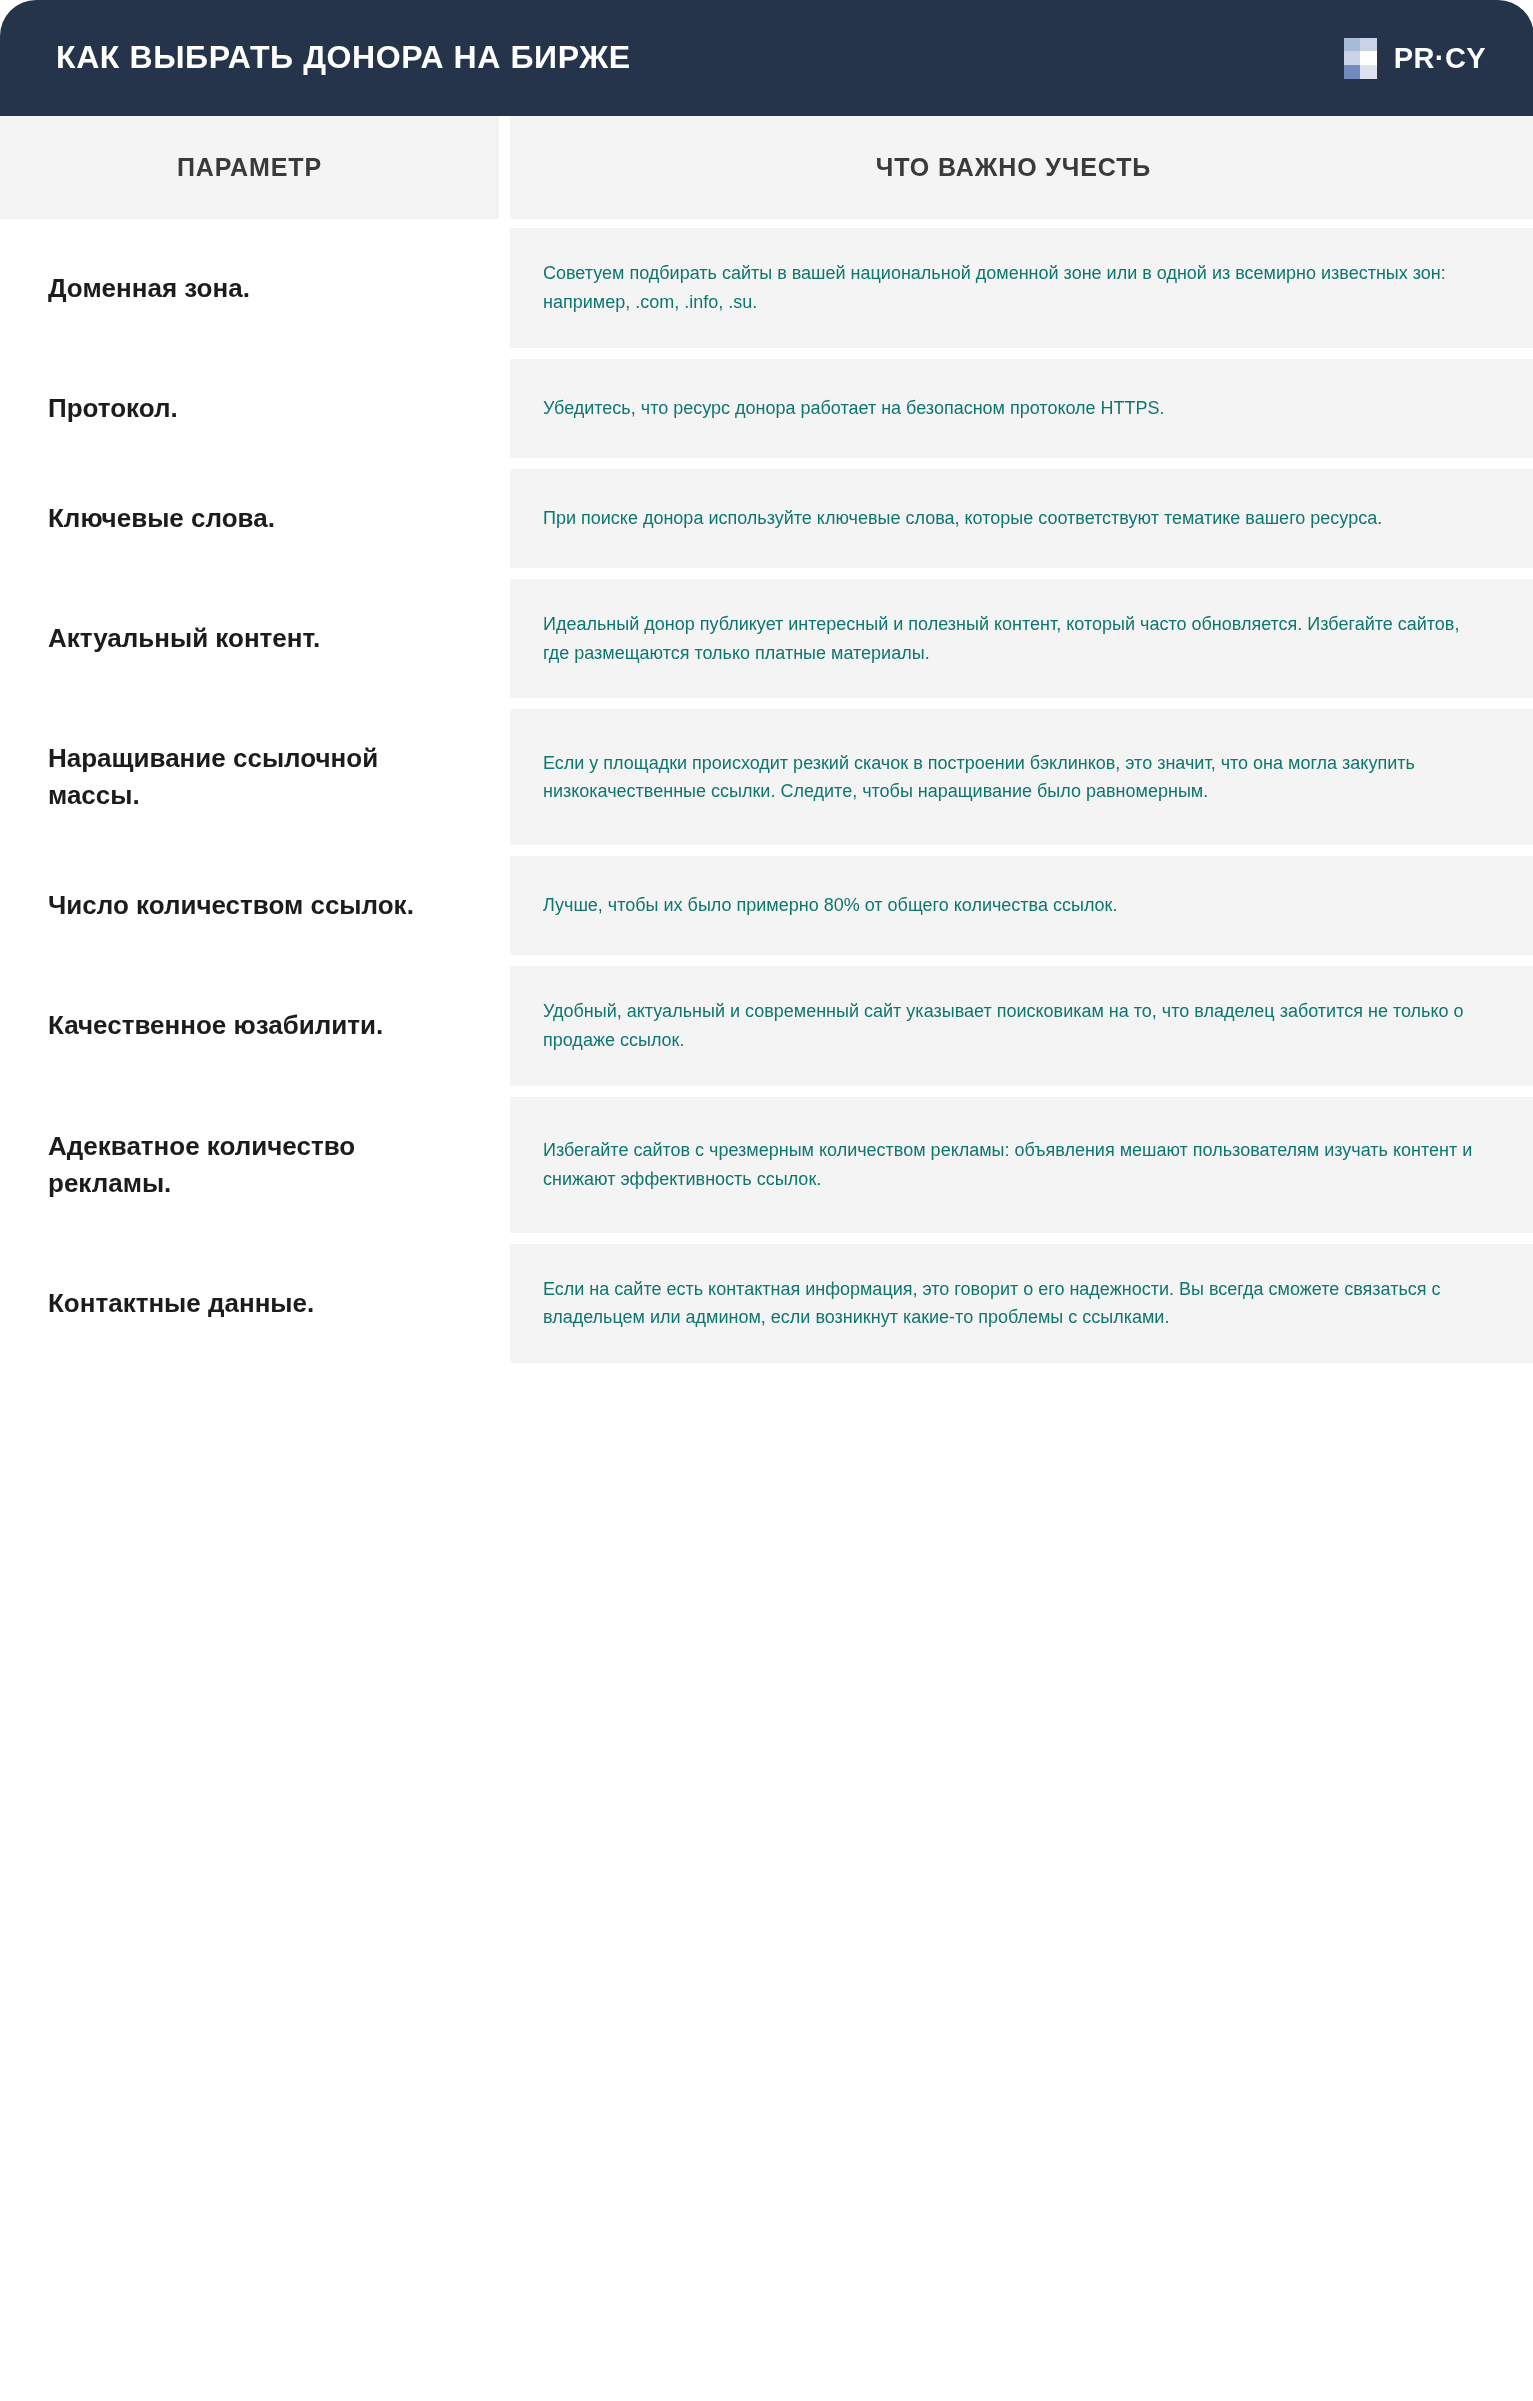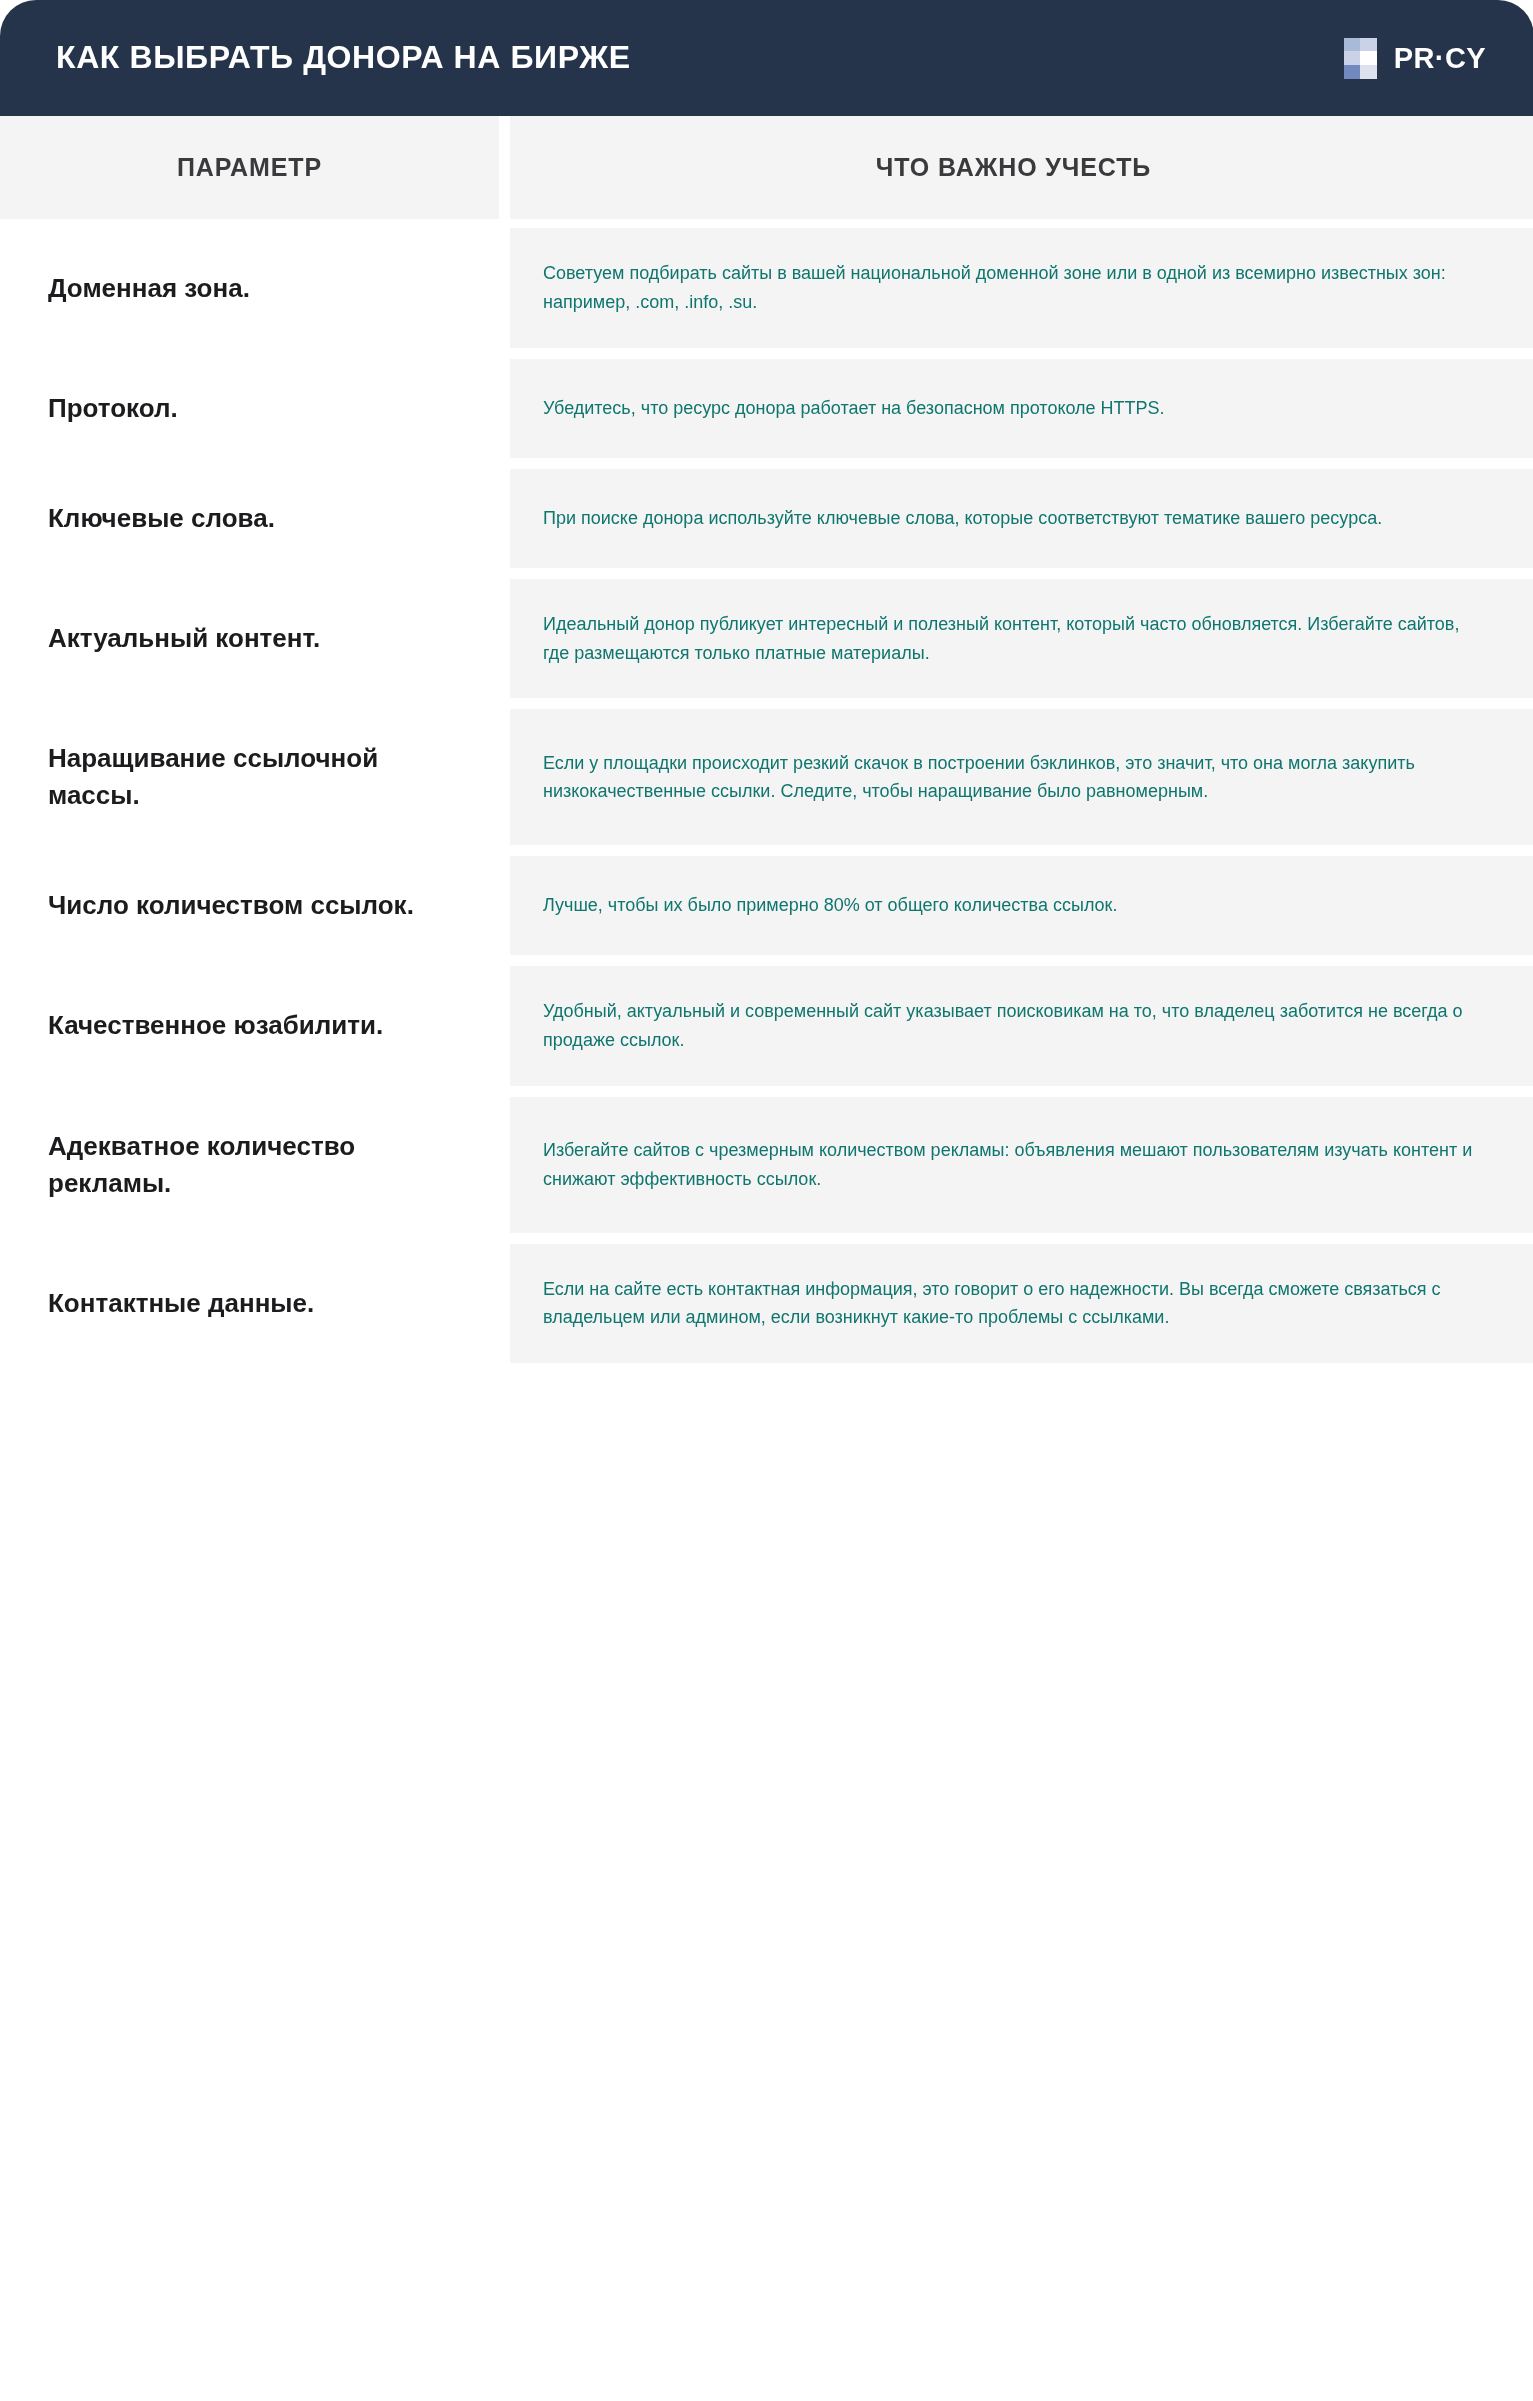--- a/index.html
+++ b/index.html
@@ -228,21 +228,21 @@
       <div class="col-note">
         <span class="note-text">Лучше, чтобы их было примерно 80% от общего количества ссылок.</span>
       </div>
     </div>
 
     <div class="row row-body">
       <div class="col-param">
         <span class="param-text">Качественное юзабилити.</span>
       </div>
       <div class="col-note">
-        <span class="note-text">Удобный, актуальный и современный сайт указывает поисковикам на то, что владелец заботится не всегда о продаже ссылок.</span>
+        <span class="note-text">Удобный, актуальный и современный сайт указывает поисковикам на то, что владелец заботится не только о продаже ссылок.</span>
       </div>
     </div>
 
     <div class="row row-body">
       <div class="col-param">
         <span class="param-text">Адекватное количество рекламы.</span>
       </div>
       <div class="col-note">
         <span class="note-text">Избегайте сайтов с чрезмерным количеством рекламы: объявления мешают пользователям изучать контент и снижают эффективность ссылок.</span>
       </div>

